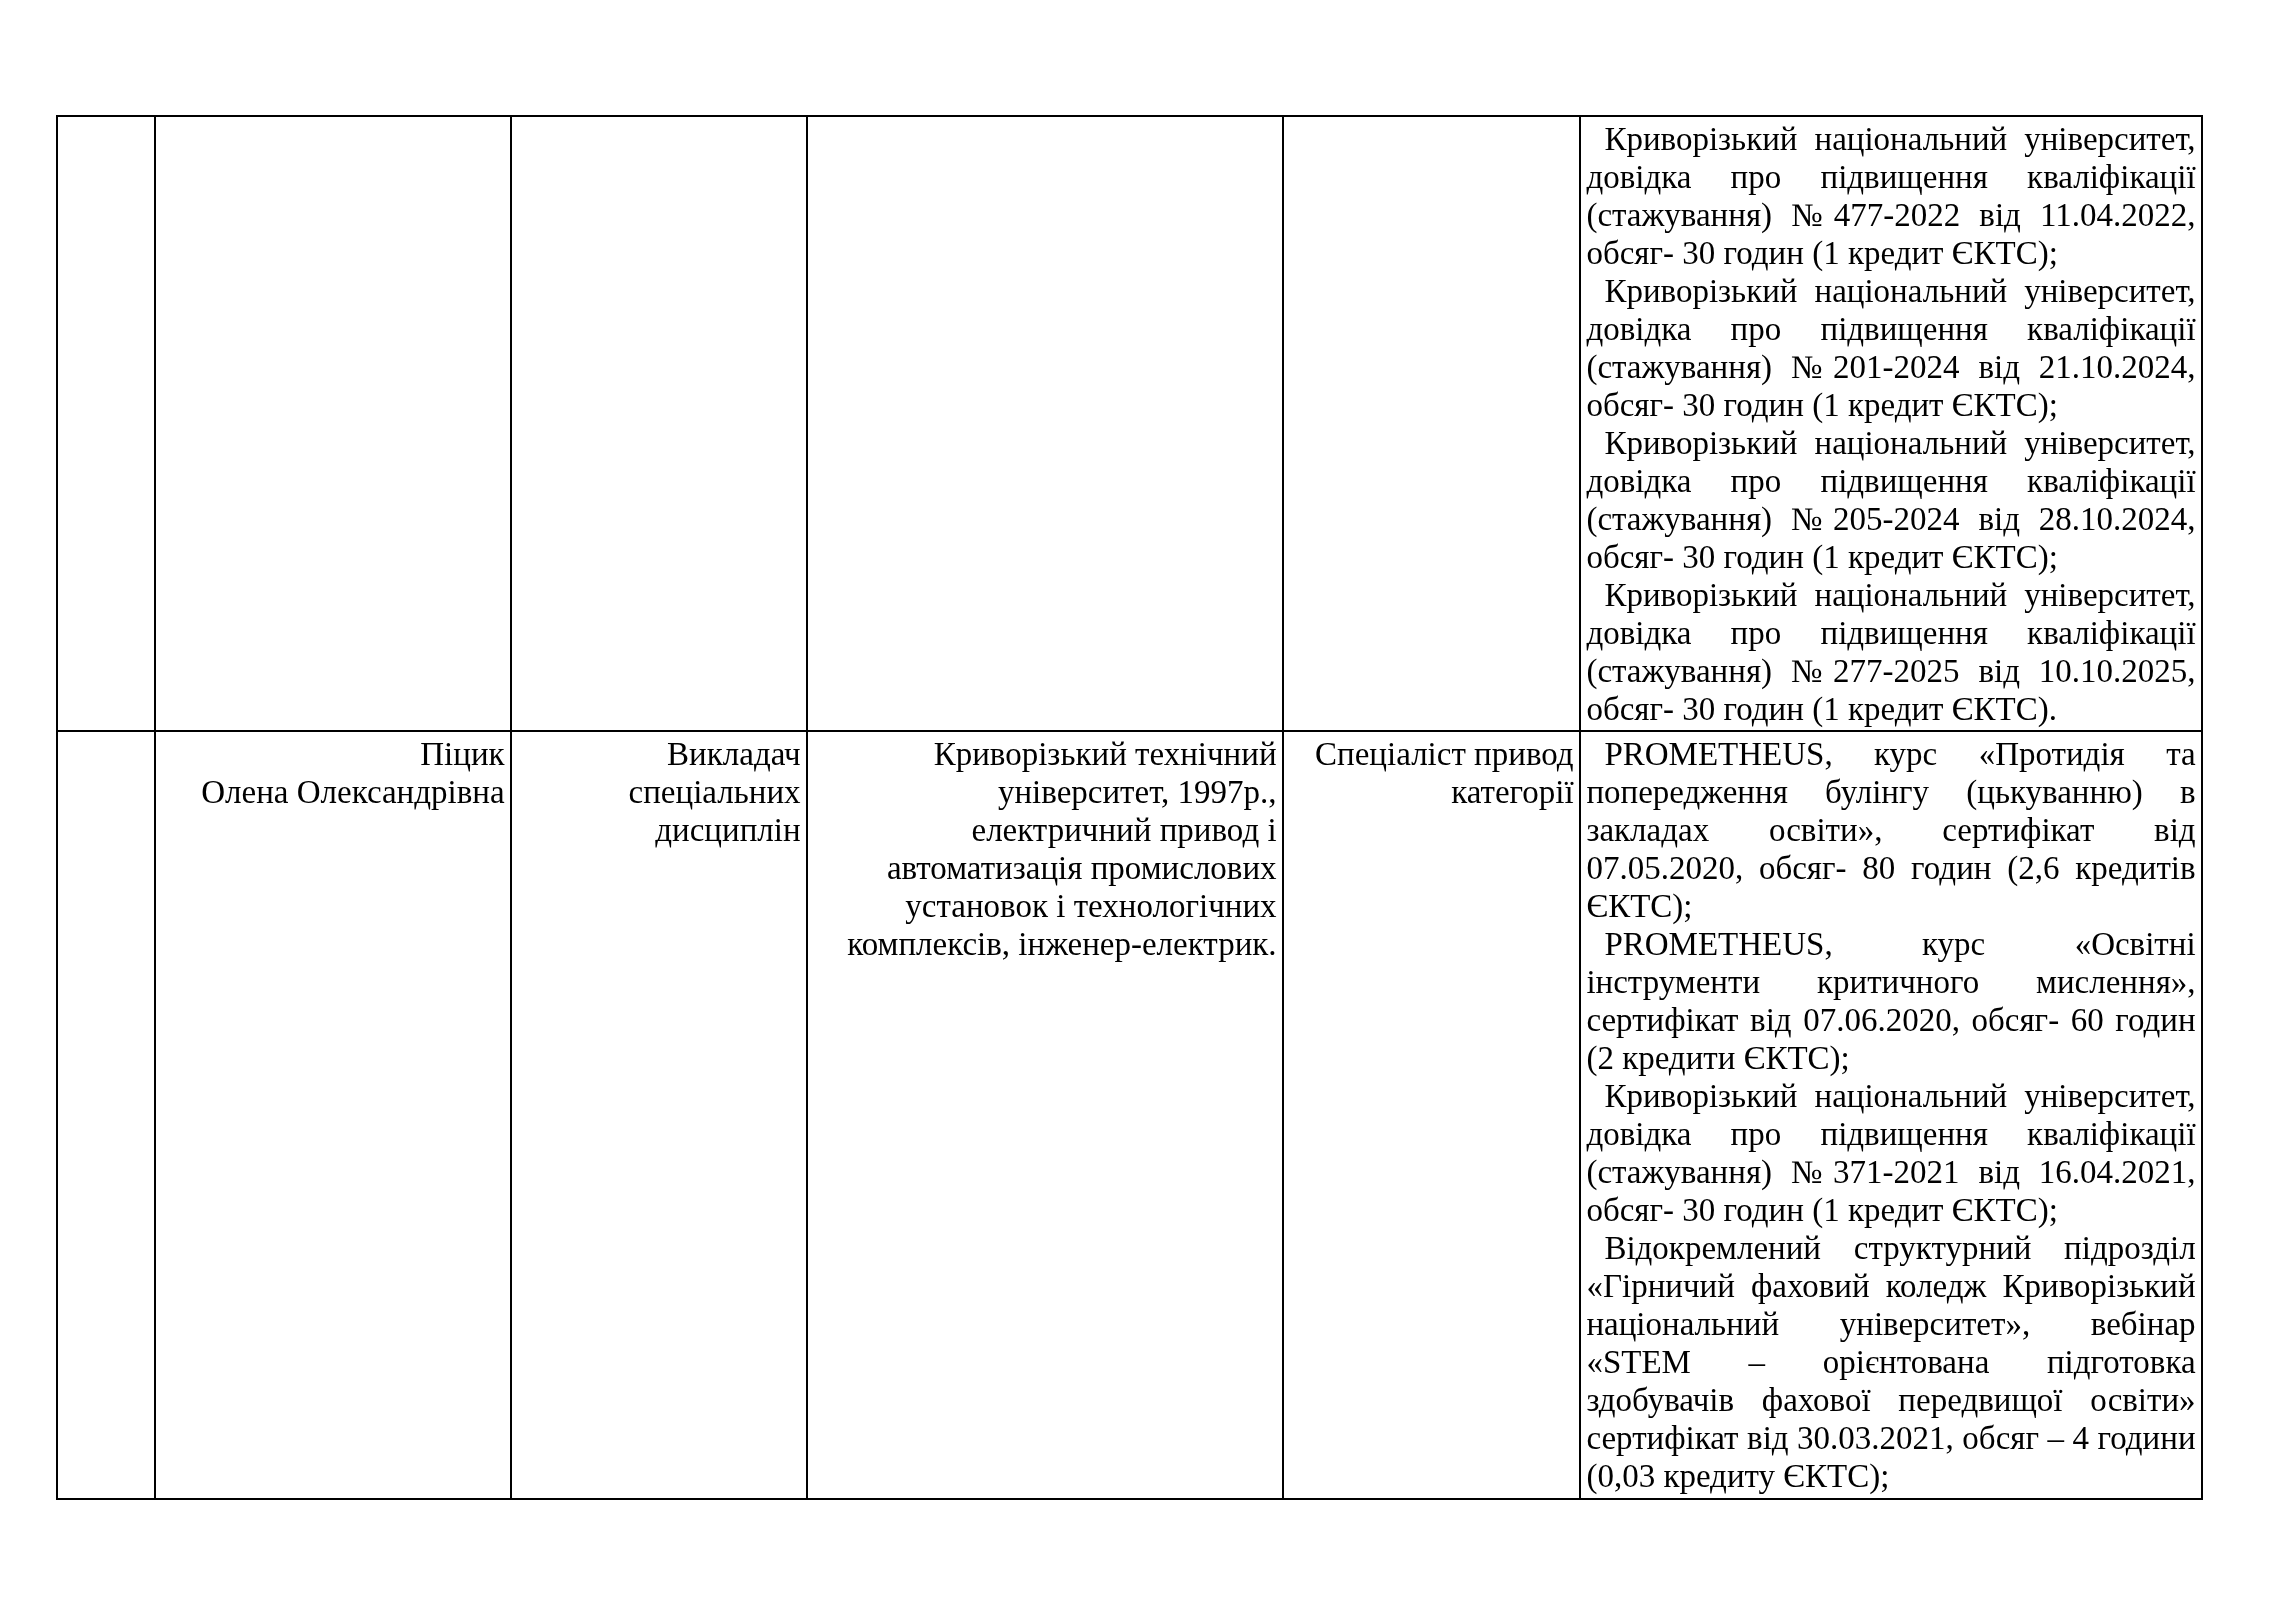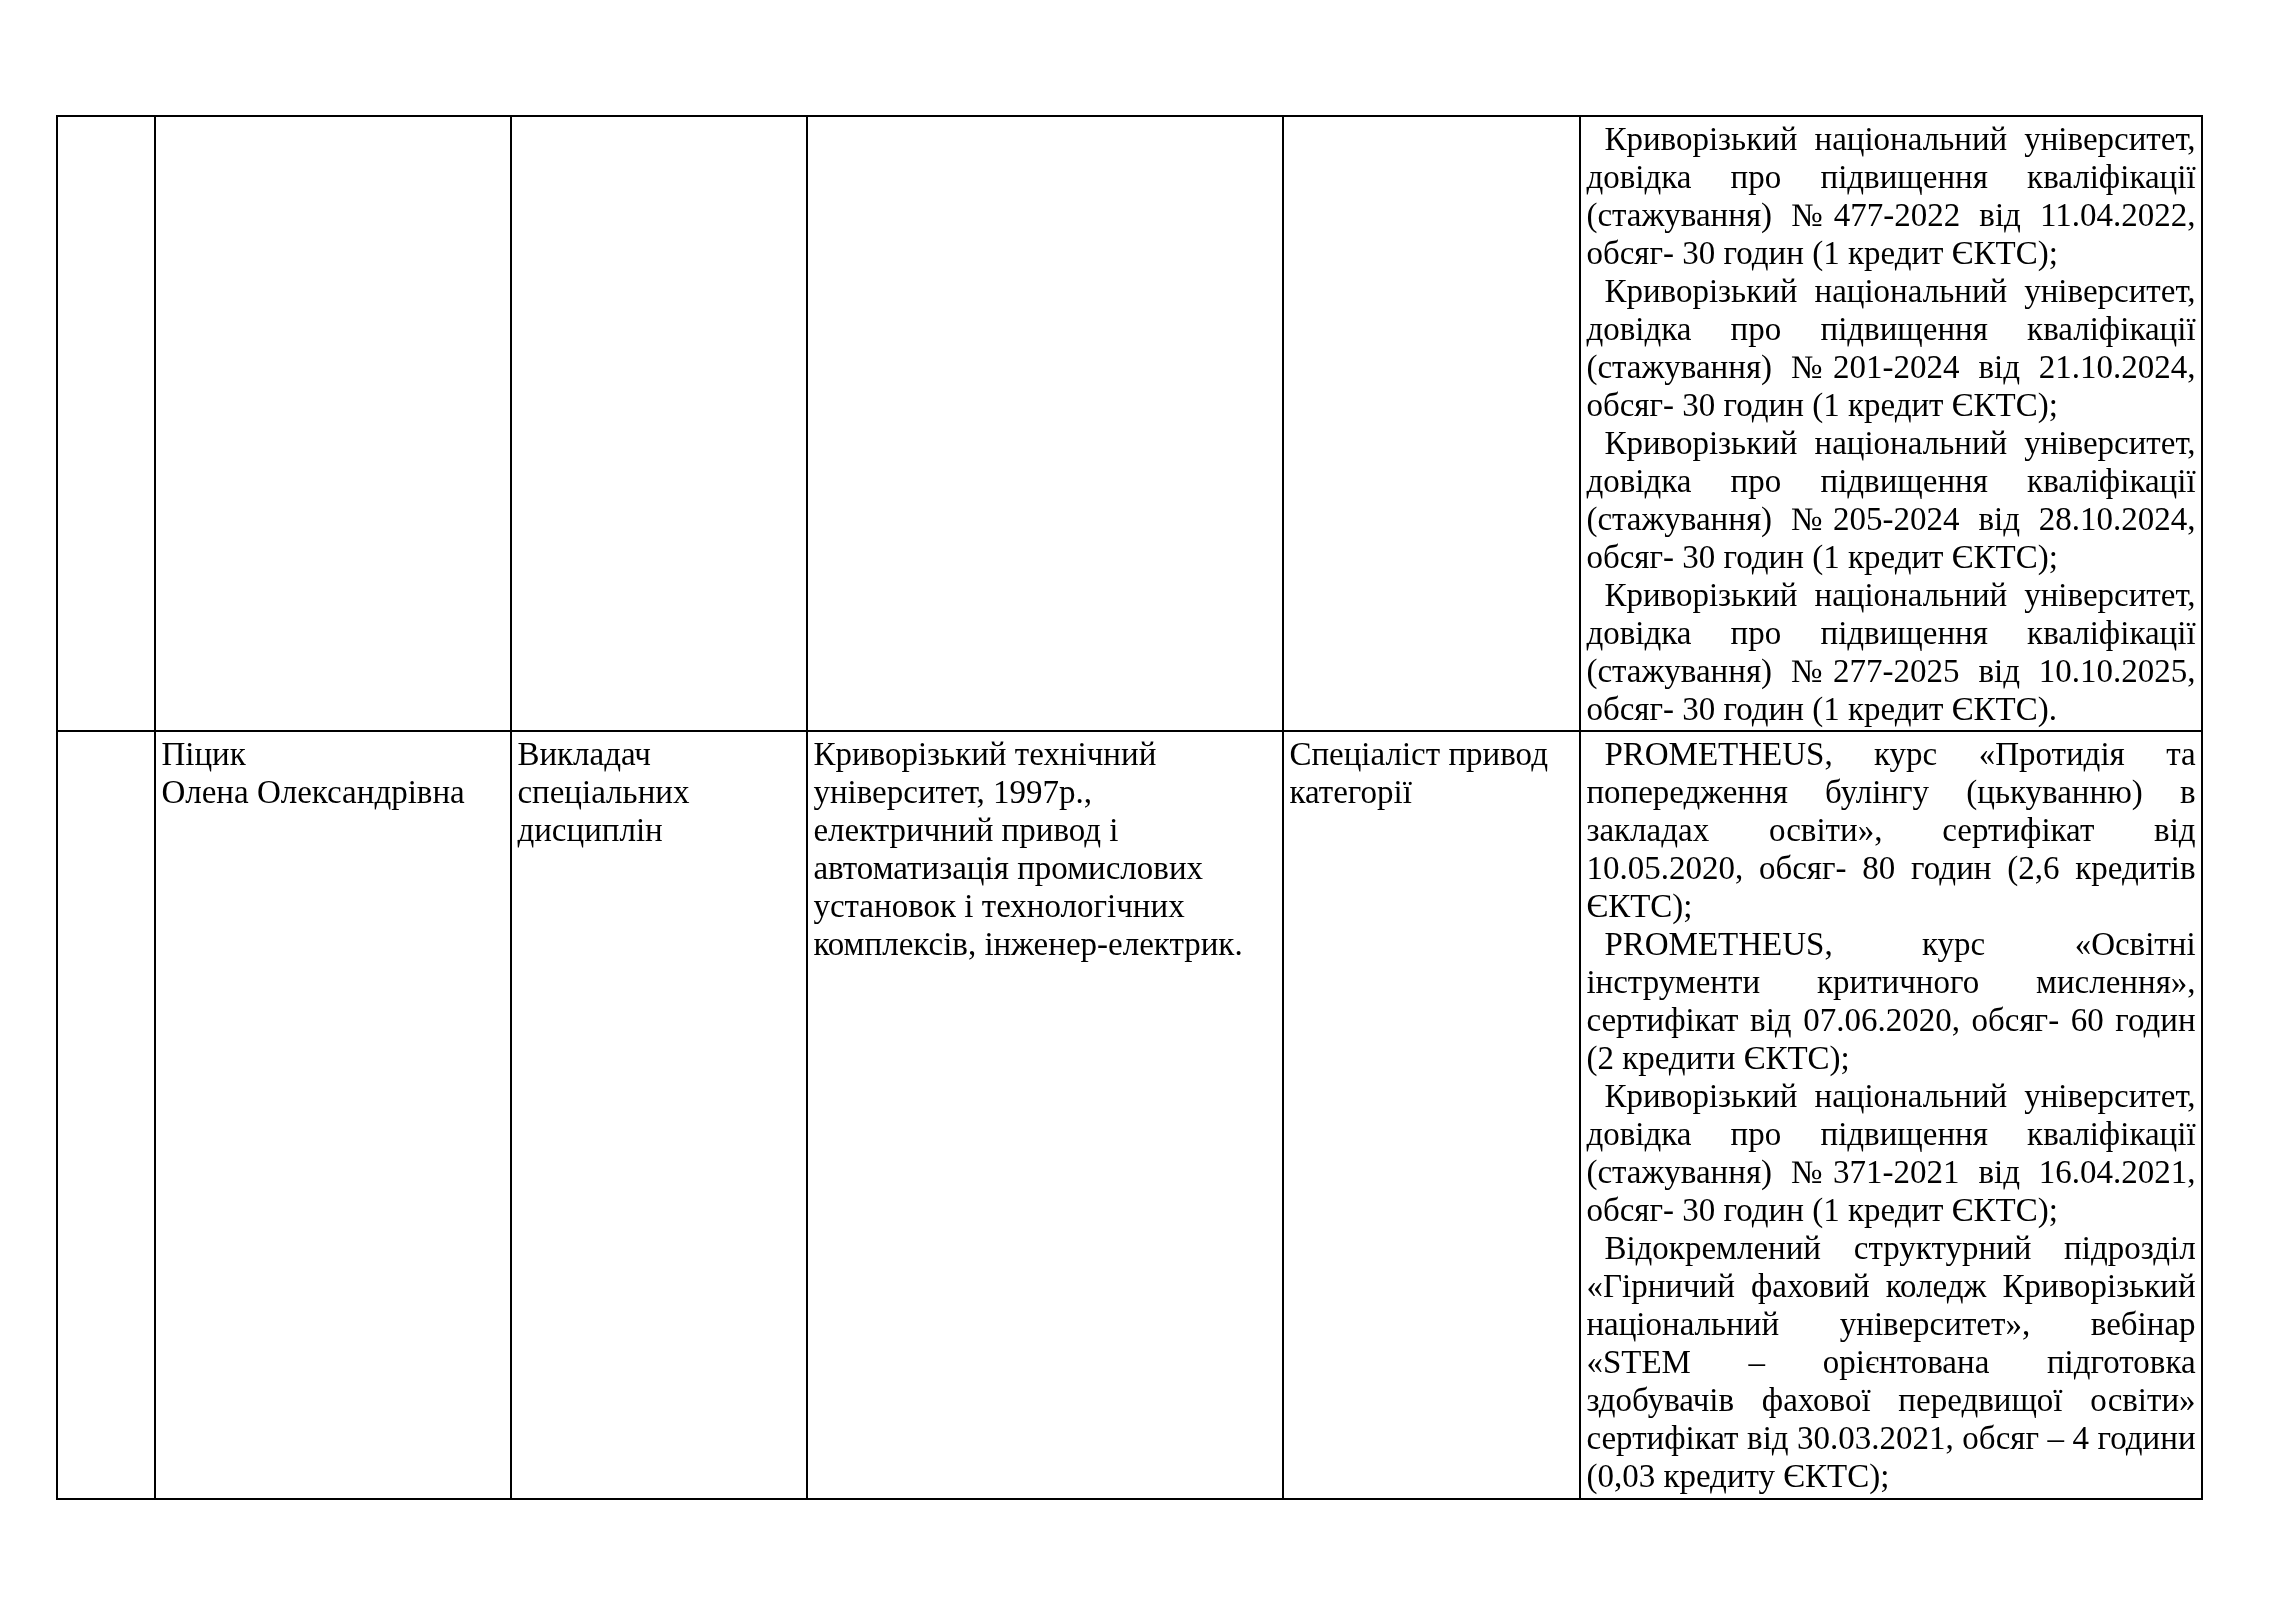--- a/index.html
+++ b/index.html
@@ -26,21 +26,21 @@
     border: 2.7px solid #000;
     vertical-align: top;
     font-size: 33px;
     line-height: 38px;
     padding: 2.7px 5.4px;
     overflow: hidden;
   }
   tr.row-cont { height: 606px; }
   tr.row-main { height: 712px; }
   td.cell-center {
-    text-align: left;
+    text-align: right;
     white-space: pre-line;
   }
   td.cell-quals p {
     margin: 0;
     text-align: justify;
     text-indent: 18px;
   }
 </style>
 </head>
 <body>
@@ -78,21 +78,21 @@
 дисциплін</td>
         <td class="cell-center">Криворізький технічний
 університет, 1997р.,
 електричний привод і
 автоматизація промислових
 установок і технологічних
 комплексів, інженер-електрик.</td>
         <td class="cell-center">Спеціаліст привод
 категорії</td>
         <td class="cell-quals">
-          <p>PROMETHEUS, курс «Протидія та попередження булінгу (цькуванню) в закладах освіти», сертифікат від 10.05.2020, обсяг- 80 годин (2,6 кредитів ЄКТС);</p>
+          <p>PROMETHEUS, курс «Протидія та попередження булінгу (цькуванню) в закладах освіти», сертифікат від 07.05.2020, обсяг- 80 годин (2,6 кредитів ЄКТС);</p>
           <p>PROMETHEUS, курс «Освітні інструменти критичного мислення», сертифікат від 07.06.2020, обсяг- 60 годин (2 кредити ЄКТС);</p>
           <p>Криворізький національний університет, довідка про підвищення кваліфікації (стажування) №371-2021 від 16.04.2021, обсяг- 30 годин (1 кредит ЄКТС);</p>
           <p>Відокремлений структурний підрозділ «Гірничий фаховий коледж Криворізький національний університет», вебінар «STEM – орієнтована підготовка здобувачів фахової передвищої освіти» сертифікат від 30.03.2021, обсяг – 4 години (0,03 кредиту ЄКТС);</p>
         </td>
       </tr>
     </tbody>
   </table>
 </div>
 
 

